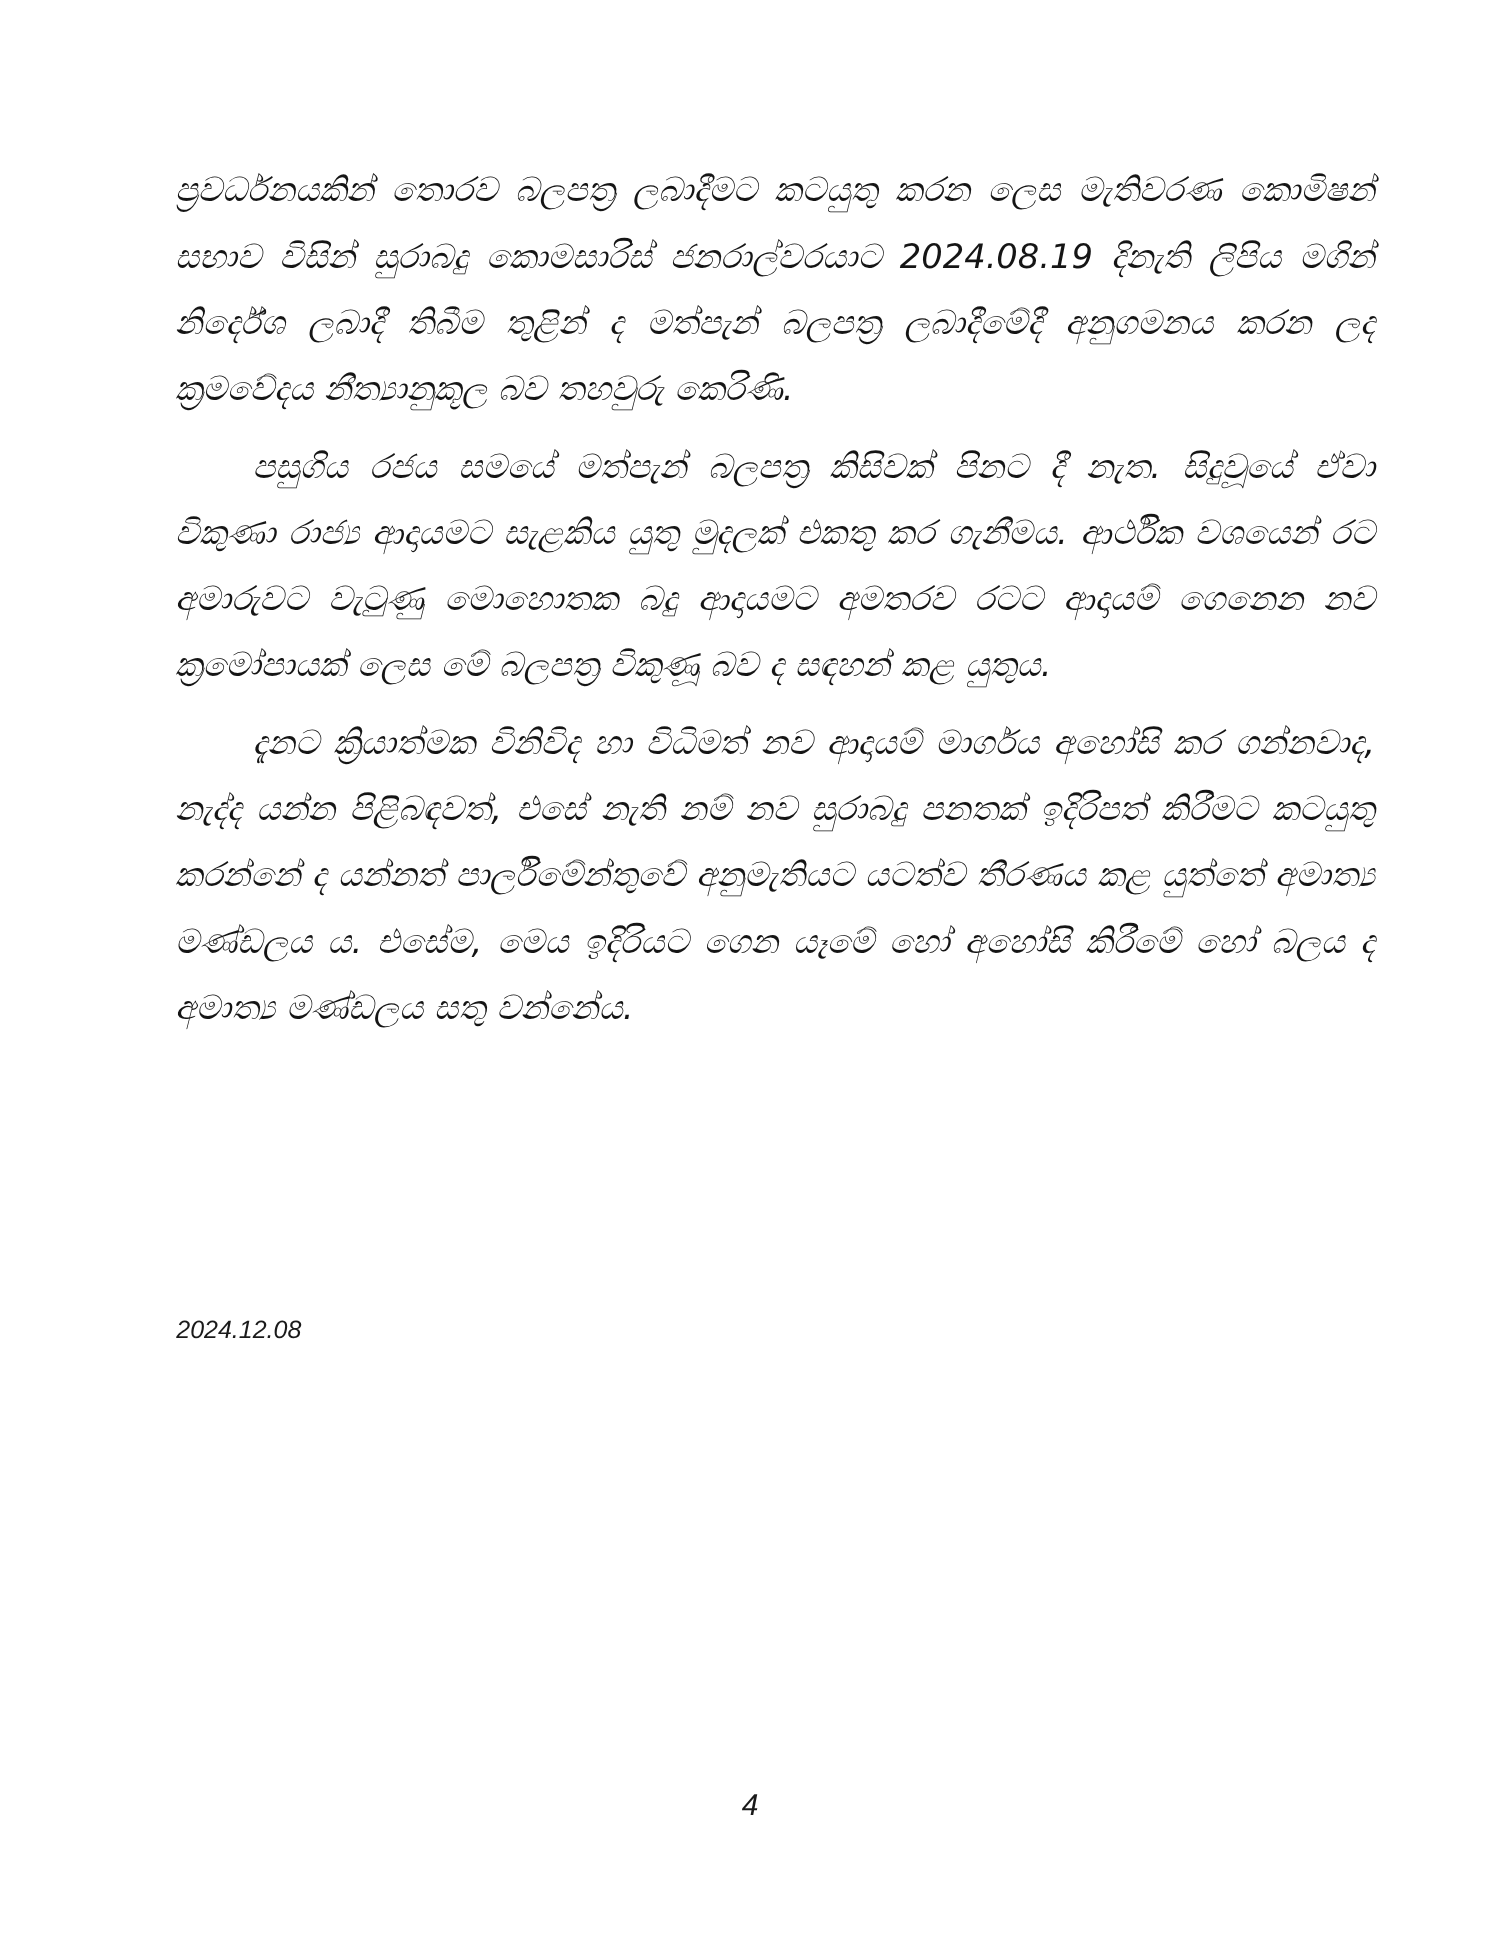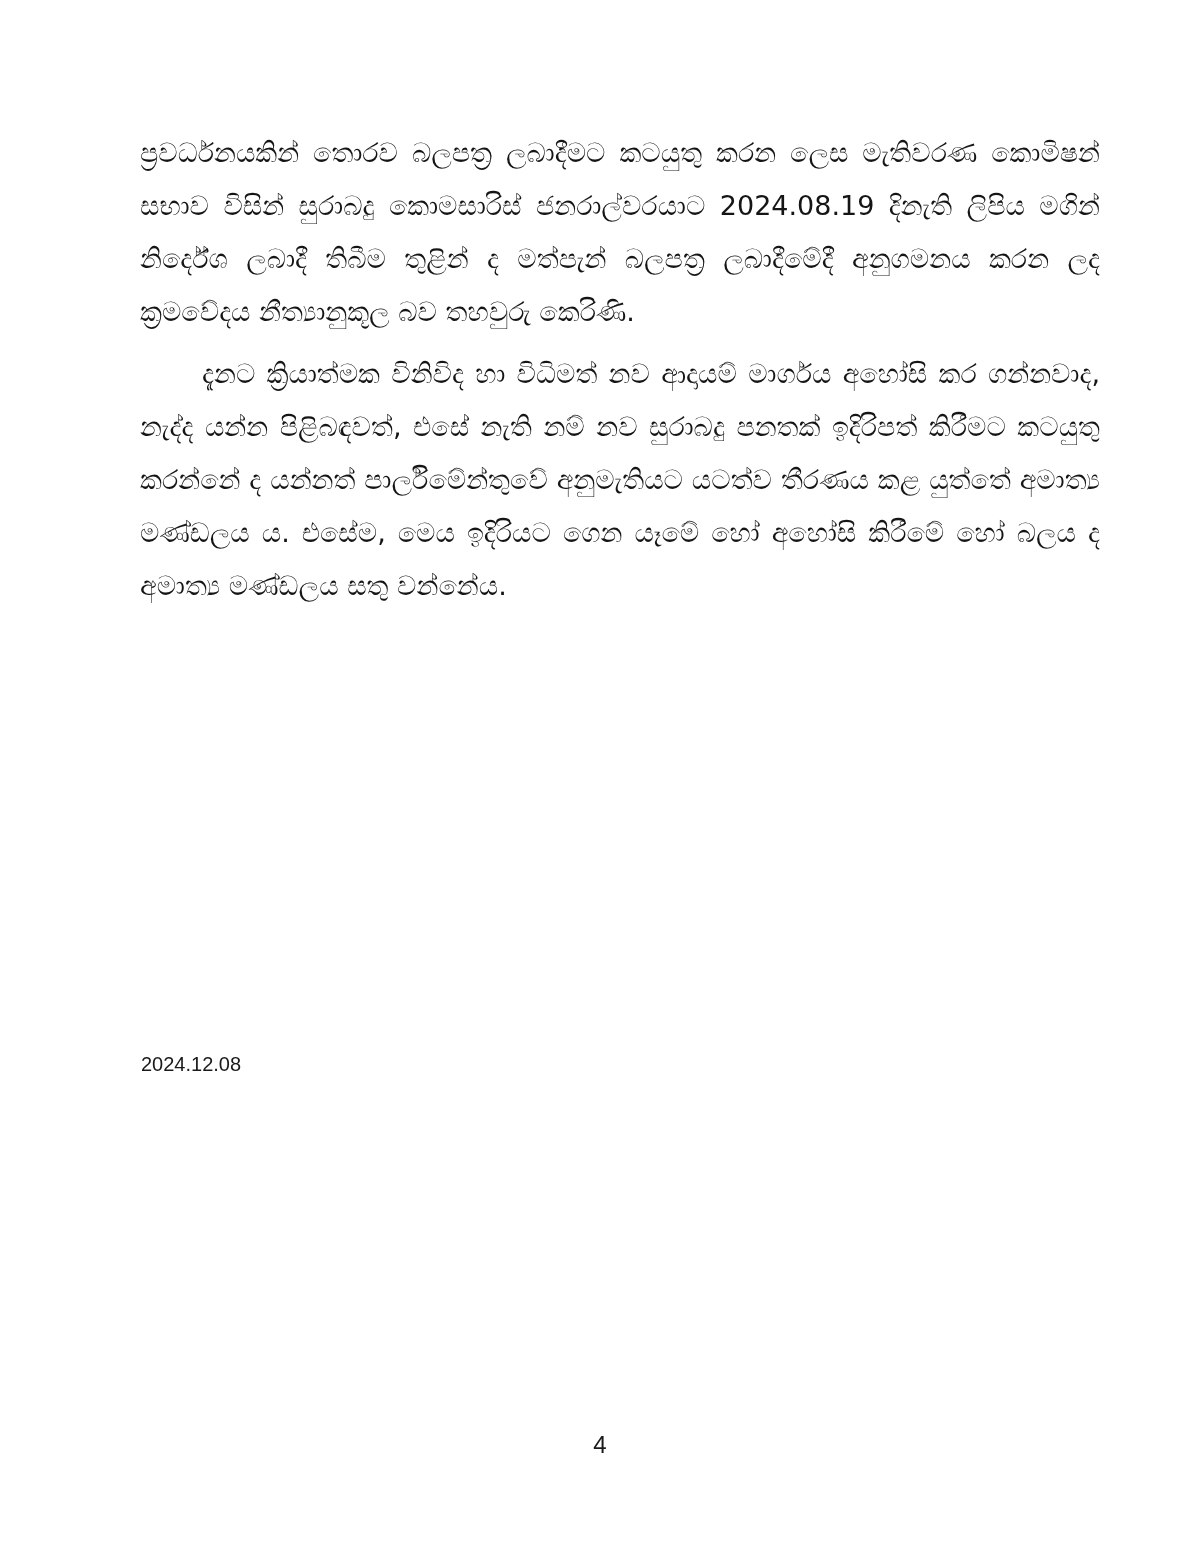--- a/index.html
+++ b/index.html
@@ -9,20 +9,21 @@
   }
 
   .page {
     position: relative;
     width: 1200px;
     height: 1553px;
     background: #ffffff;
     color: #111111;
     font-family: "DejaVu Sans", sans-serif;
     overflow: hidden;
+    font-style: italic;
   }
 
   .body-text {
     position: absolute;
     top: 126px;
     left: 140px;
     width: 960px;
     font-size: 27px;
     line-height: 53px;
     text-align: justify;
@@ -59,20 +60,21 @@
     font-family: "Liberation Sans", sans-serif;
   }
 </style>
 </head>
 <body>
 
 <div class="page">
 
   <div class="body-text">
     <p class="para">ප්‍රවර්ධනයකින් තොරව බලපත්‍ර ලබාදීමට කටයුතු කරන ලෙස මැතිවරණ කොමිෂන් සභාව විසින් සුරාබදු කොමසාරිස් ජනරාල්වරයාට 2024.08.19 දිනැති ලිපිය මගින් නිර්දේශ ලබාදී තිබීම තුළින් ද මත්පැන් බලපත්‍ර ලබාදීමේදී අනුගමනය කරන ලද ක්‍රමවේදය නීත්‍යානුකූල බව තහවුරු කෙරිණි.</p>
+    <p class="para indented">පසුගිය රජය සමයේ මත්පැන් බලපත්‍ර කිසිවක් පිනට දී නැත. සිදුවූයේ ඒවා විකුණා රාජ්‍ය ආදායමට සැළකිය යුතු මුදලක් එකතු කර ගැනීමය. ආර්ථික වශයෙන් රට අමාරුවට වැටුණු මොහොතක බදු ආදායමට අමතරව රටට ආදායම් ගෙනෙන නව ක්‍රමෝපායක් ලෙස මේ බලපත්‍ර විකුණූ බව ද සඳහන් කළ යුතුය.</p>
     <p class="para indented">දැනට ක්‍රියාත්මක විනිවිද හා විධිමත් නව ආදායම් මාර්ගය අහෝසි කර ගන්නවාද, නැද්ද යන්න පිළිබඳවත්, එසේ නැති නම් නව සුරාබදු පනතක් ඉදිරිපත් කිරීමට කටයුතු කරන්නේ ද යන්නත් පාර්ලිමේන්තුවේ අනුමැතියට යටත්ව තීරණය කළ යුත්තේ අමාත්‍ය මණ්ඩලය ය. එසේම, මෙය ඉදිරියට ගෙන යෑමේ හෝ අහෝසි කිරීමේ හෝ බලය ද අමාත්‍ය මණ්ඩලය සතු වන්නේය.</p>
   </div>
 
   <div class="doc-date">2024.12.08</div>
 
   <div class="page-number">4</div>
 
 </div>
 
 </body></html>

